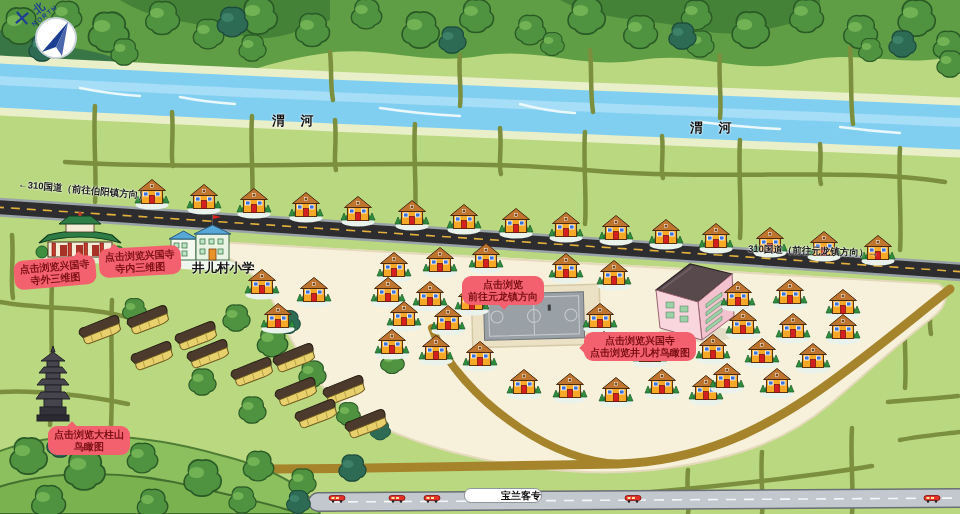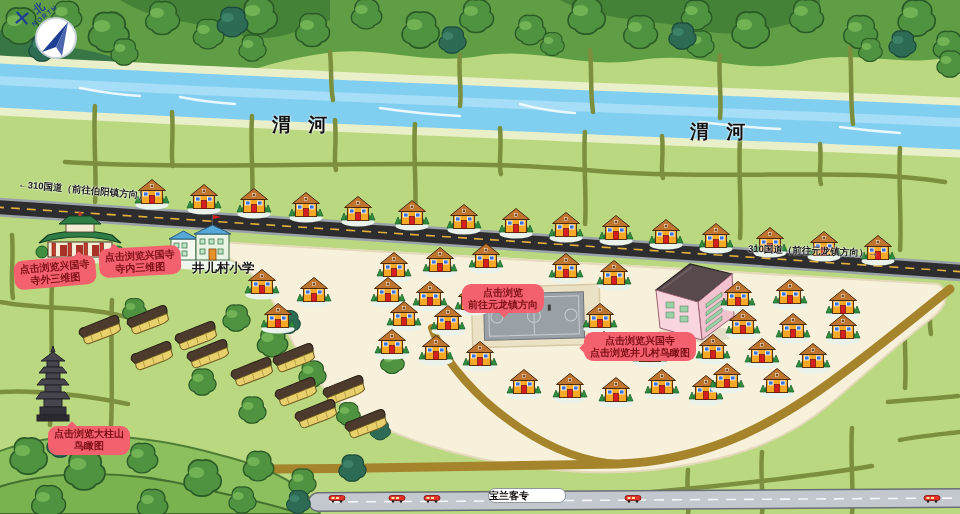--- a/index.html
+++ b/index.html
@@ -1,26 +1,26 @@
 <!DOCTYPE html>
 <html><head>
 <meta charset="utf-8">
 <style>
   html,body{margin:0;padding:0;background:#fff}
   #stage{position:relative;width:960px;height:514px;overflow:hidden;
          font-family:"Liberation Sans","DejaVu Sans",sans-serif;background:#b9d87f}
   #stage svg.scene{position:absolute;left:0;top:0;z-index:1}
   .map-label{position:absolute;color:#101010;font-weight:bold;white-space:nowrap;z-index:3;
              text-shadow:0 0 2px rgba(255,255,255,.9),0 0 2px rgba(255,255,255,.9)}
-  .river-label{font-size:19px;letter-spacing:6px}
+  .river-label{font-size:13px;letter-spacing:6px}
   .road-label{font-size:9.5px;color:#1b1b1b}
   .school-label{font-size:12.5px}
-  .rail-label{position:absolute;left:488px;top:488px;width:76px;height:13px;z-index:3;
+  .rail-label{position:absolute;left:464px;top:488px;width:76px;height:13px;z-index:3;
               background:#ffffff;border:1px solid #8f969c;border-radius:7px;
-              font-size:10px;font-weight:bold;text-align:left;line-height:13px;color:#111}
+              font-size:10px;font-weight:bold;text-align:right;line-height:13px;color:#111}
   .callout{position:absolute;background:#f4616e;color:#7c1014;font-weight:bold;font-size:10px;
            line-height:11.5px;text-align:center;padding:3px 6px;border-radius:9px;
            white-space:nowrap;z-index:5;cursor:pointer}
   .callout .tail{position:absolute;width:8px;height:8px;background:#f4616e;transform:rotate(45deg);z-index:-1}
   .tail-top-right .tail{top:-3px;right:12px}
   .tail-top-left .tail{top:-3px;left:12px}
   .tail-top .tail{top:-3px;left:20px}
   .tail-bottom .tail{bottom:-3px;left:46%}
   .tail-left .tail{left:-3px;top:40%}
   #compass{position:absolute;left:4px;top:0;width:92px;height:74px;z-index:6}
@@ -390,30 +390,30 @@
       <div class="callout tail-top-right" style="left: 14px; top: 258px; transform: rotate(-5deg);">
         <div>点击浏览兴国寺</div>
         <div>寺外三维图</div>
         <div class="tail"></div>
       </div>
       <div class="callout tail-top-left" style="left: 99px; top: 247px; transform: rotate(-3deg);">
         <div>点击浏览兴国寺</div>
         <div>寺内三维图</div>
         <div class="tail"></div>
       </div>
-      <div class="callout tail-bottom" style="left: 462px; top: 276px; margin-top: 8px;">
+      <div class="callout tail-bottom" style="left: 462px; top: 276px;">
         <div>点击浏览</div>
         <div>前往元龙镇方向</div>
         <div class="tail"></div>
       </div>
       <div class="callout tail-left" style="left: 584px; top: 332px;">
         <div>点击浏览兴国寺</div>
         <div>点击浏览井儿村鸟瞰图</div>
         <div class="tail"></div>
       </div>
-      <div class="callout tail-top" style="left: 48px; top: 426px; font-family: Liberation Mono, monospace;">
+      <div class="callout tail-top" style="left: 48px; top: 426px;">
         <div>点击浏览大柱山</div>
         <div>鸟瞰图</div>
         <div class="tail"></div>
       </div>
     </div>
 
 </div>
 
 </body></html>

